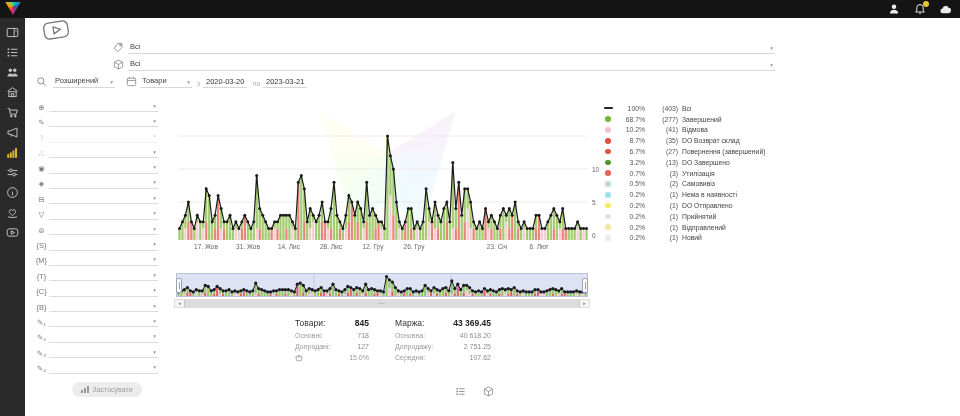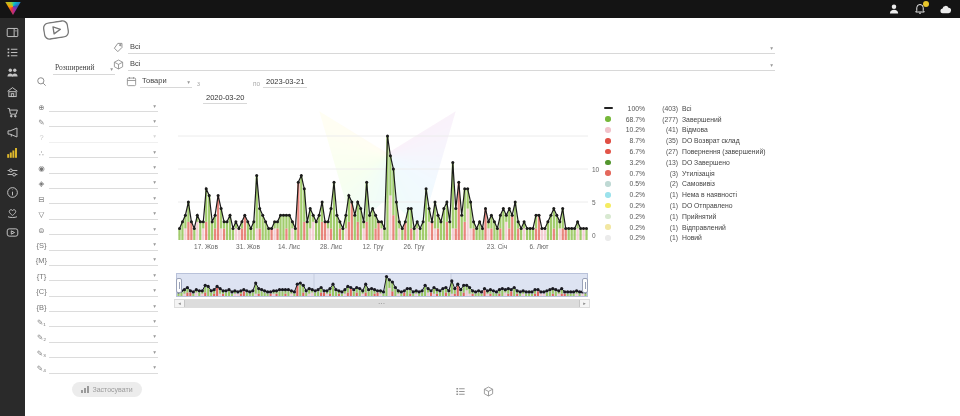--- a/index.html
+++ b/index.html
@@ -23,21 +23,21 @@
 
   
   .fld { border-bottom:1px solid #d8d8d8; position:relative; display:flex; align-items:flex-end; }
   .fld .val { font-size:7.5px; color:#444; padding:0 2px 2px 2px; white-space:nowrap; }
   .caret { position:absolute; right:2px; bottom:2px; font-size:5.5px; color:#999; line-height:1; }
   .row-a { position:absolute; left:128px; top:41px; width:647px; height:13px; }
   .row-b { position:absolute; left:128px; top:58px; width:647px; height:13px; }
   .ficon { position:absolute; width:11px; height:11px; color:#888; }
   .play-chip { position:absolute; left:43px; top:21px; transform:rotate(-9deg); }
 
-  .mode-fld { position:absolute; left:53px; top:62px; width:62px; height:13px;font-family:Liberation Serif, serif; }
+  .mode-fld { position:absolute; left:53px; top:75px; width:62px; height:13px; }
   .datefield-fld { position:absolute; left:140px; top:75px; width:52px; height:13px; }
   .date-lbl { position:absolute; top:80px; font-size:6.5px; color:#aaa; }
   .date-val { position:absolute; top:75px; height:13px; font-size:7.5px; color:#333; border-bottom:1px solid #d8d8d8; padding:2px 3px 0 3px; }
 
   
   .filters { position:absolute; left:34px; top:100px; width:124px; }
   .f-row { display:flex; align-items:flex-end; height:12px; margin-bottom:3.4px; position:relative; }
   .f-glyph { width:15px; font-size:7.5px; color:#777; text-align:center; line-height:1; padding-bottom:1px; }
   .f-sel { flex:1; border-bottom:1px solid #dcdcdc; height:11px; position:relative; cursor:pointer; }
   .f-row.muted { opacity:.4; }
@@ -240,21 +240,21 @@
       <rect x="2" y="3" width="12" height="11" rx="1.5"></rect>
       <line x1="2" y1="6.5" x2="14" y2="6.5"></line>
       <line x1="5" y1="1.5" x2="5" y2="4"></line>
       <line x1="11" y1="1.5" x2="11" y2="4"></line>
     </svg>
   <div class="fld datefield-fld">
     <span class="val">Товари</span>
     <span class="caret">▾</span>
   </div>
   <span class="date-lbl" style="left:197px;">з</span>
-  <span class="date-val" style="left:203px;margin-top:16px;">2020-03-20</span>
+  <span class="date-val" style="left:203px;">2020-03-20</span>
   <span class="date-lbl" style="left:253px;">по</span>
   <span class="date-val" style="left:263px;">2023-03-21</span>
 
   <div class="filters" id="filters">
       <div class="f-row">
         <span class="f-glyph">⊕</span>
         <span class="f-sel">
           <span class="caret">▾</span>
         </span>
       </div>
@@ -1162,20 +1162,59 @@
   </div>
   <div class="scrollbar">
     <span class="sb-arrow" style="left:0;">◂</span>
     <div class="sb-thumb">
         <span class="sb-grip">•••</span>
       </div>
     <span class="sb-arrow" style="right:0;">▸</span>
   </div>
 
   <div class="stats" id="stats">
+      <div class="st-col c2">
+        <div class="st-head">
+          <span>Товари:</span>
+          <b>845</b>
+        </div>
+        <div class="st-row">
+          <span>Основні:</span>
+          <span class="sv">718</span>
+        </div>
+        <div class="st-row">
+          <span>Допродані:</span>
+          <span class="sv">127</span>
+        </div>
+        <div class="st-row st-basket">
+          <svg width="8" height="8" viewBox="0 0 10 10">
+            <path d="M1 3.5h8l-1.2 5H2.2z" fill="none" stroke="#999" stroke-width="1"></path>
+            <path d="M3.2 3.5a1.8 1.8 0 0 1 3.6 0" fill="none" stroke="#999" stroke-width="1"></path>
+          </svg>
+          <span>15.0%</span>
+        </div>
+      </div>
+      <div class="st-col c3">
+        <div class="st-head">
+          <span>Маржа:</span>
+          <b>43 369.45</b>
+        </div>
+        <div class="st-row">
+          <span>Основна:</span>
+          <span class="sv">40 618.20</span>
+        </div>
+        <div class="st-row">
+          <span>Допродажу:</span>
+          <span class="sv">2 751.25</span>
+        </div>
+        <div class="st-row">
+          <span>Середня:</span>
+          <span class="sv">107.62</span>
+        </div>
+      </div>
     </div>
 
   <div class="bottom-toggles">
     <span class="bt-ic">
         <svg width="11" height="11" viewBox="0 0 16 16" stroke="#8a8a8a" stroke-width="1.3">
           <line x1="6" y1="4" x2="14" y2="4"></line>
           <line x1="6" y1="8" x2="14" y2="8"></line>
           <line x1="6" y1="12" x2="14" y2="12"></line>
           <rect x="2" y="3" width="2.5" height="2" fill="#8a8a8a" stroke="none"></rect>
           <rect x="2" y="7" width="2.5" height="2" fill="#8a8a8a" stroke="none"></rect>

